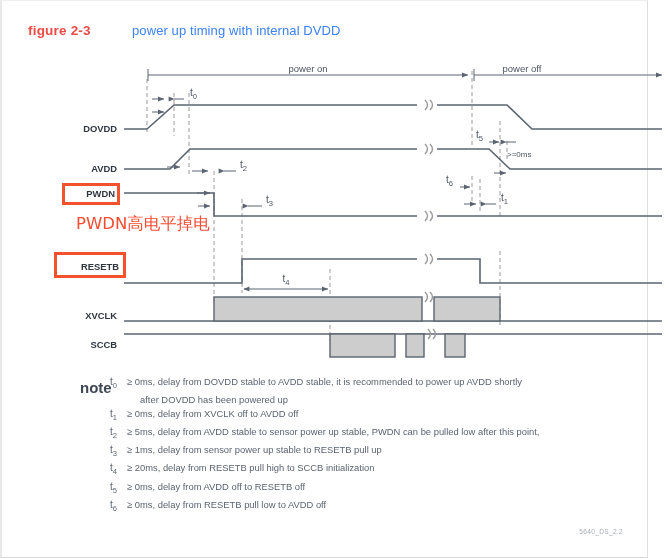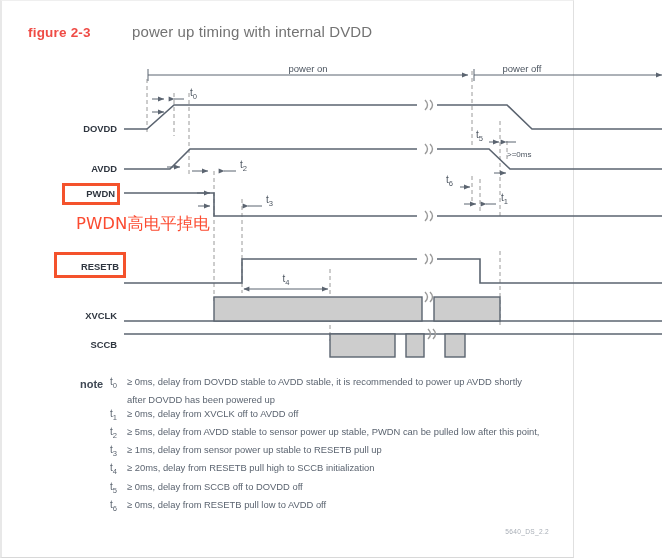--- a/index.html
+++ b/index.html
@@ -4,76 +4,76 @@
 <style>
   html,body{margin:0;padding:0;}
   body{
     width:669px;height:558px;
     background:#ffffff;
     font-family:"Liberation Sans", sans-serif;
     overflow:hidden;
   }
   #page{
     position:relative;
-    width:574px;height:558px;
+    width:648px;height:558px;
     box-sizing:border-box;
     background:#fff;
     border-left:2px solid #e8e8e8;
     border-right:1px solid #e0e0e0;
     border-top:1px solid #efefef;
     border-bottom:1px solid #d8d8d8;
   }
   .fig-header{
     position:absolute;
     top:22px;left:26px;
     display:flex;align-items:baseline;
   }
   .fig-num{
     color:#ef4b45;
     font-weight:bold;
     font-size:13.5px;
     letter-spacing:.2px;
     width:104px;
   }
   .fig-title{
-    color:#737373;
-    font-size:15px;
+    color:#3b82f6;
+    font-size:13px;
     letter-spacing:.1px;
   }
   #diagram{position:absolute;top:0;left:0;}
   .notes{
     position:absolute;
     left:78px;top:374px;
     width:560px;
     color:#5b6470;
     font-size:9.4px;
     line-height:1.42;
   }
   .note-word{
     position:absolute;
     left:0px;top:2px;
     font-weight:bold;
-    font-size:11px;
+    font-size:15px;
     color:#3f4854;
   }
   .note-list{margin-left:30px;}
   .note-row{
     display:flex;
     align-items:baseline;
     margin-bottom:1.5px;
   }
   .note-lbl{
     width:17px;
     flex:none;
     font-size:10px;
   }
   .note-lbl sub{font-size:7.6px;}
   .note-txt{flex:1;}
   .note-cont{
-    margin-left:17px;
+    margin-left:30px;
     display:block;
   }
   .footer-code{
     position:absolute;
     right:24px;bottom:22px;
     font-size:6.6px;
     color:#a8aeb6;
     letter-spacing:.3px;
   }
   .cn-anno{
@@ -251,21 +251,21 @@
         <span class="note-txt">≥ 1ms, delay from sensor power up stable to RESETB pull up</span>
       </div>
 
       <div class="note-row">
         <span class="note-lbl">t<sub>4</sub></span>
         <span class="note-txt">≥ 20ms, delay from RESETB pull high to SCCB initialization</span>
       </div>
 
       <div class="note-row">
         <span class="note-lbl">t<sub>5</sub></span>
-        <span class="note-txt">≥ 0ms, delay from SCCB off to DOVDD off</span>
+        <span class="note-txt">≥ 0ms, delay from AVDD off to RESETB off</span>
       </div>
 
       <div class="note-row">
         <span class="note-lbl">t<sub>6</sub></span>
         <span class="note-txt">≥ 0ms, delay from RESETB pull low to AVDD off</span>
       </div>
 
     </div>
   </div>
 

